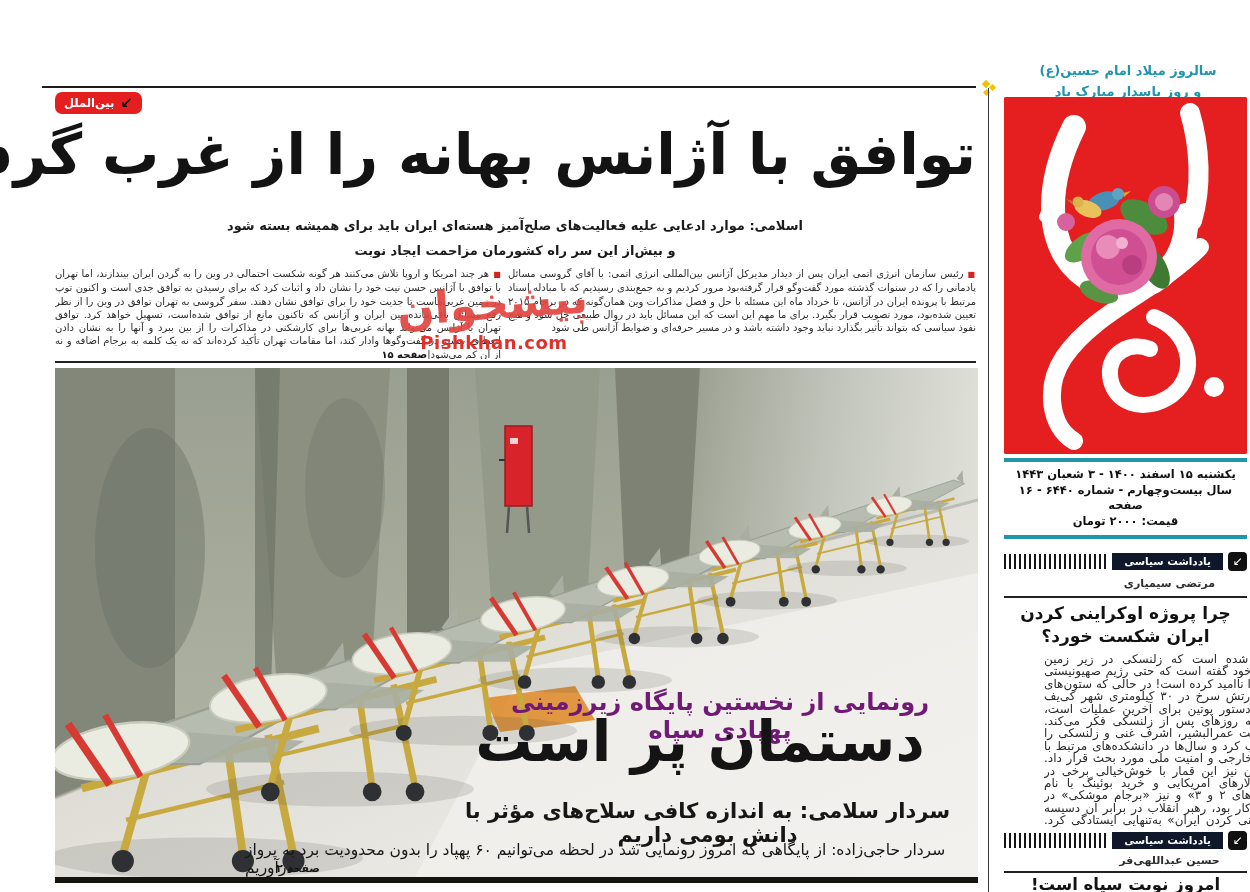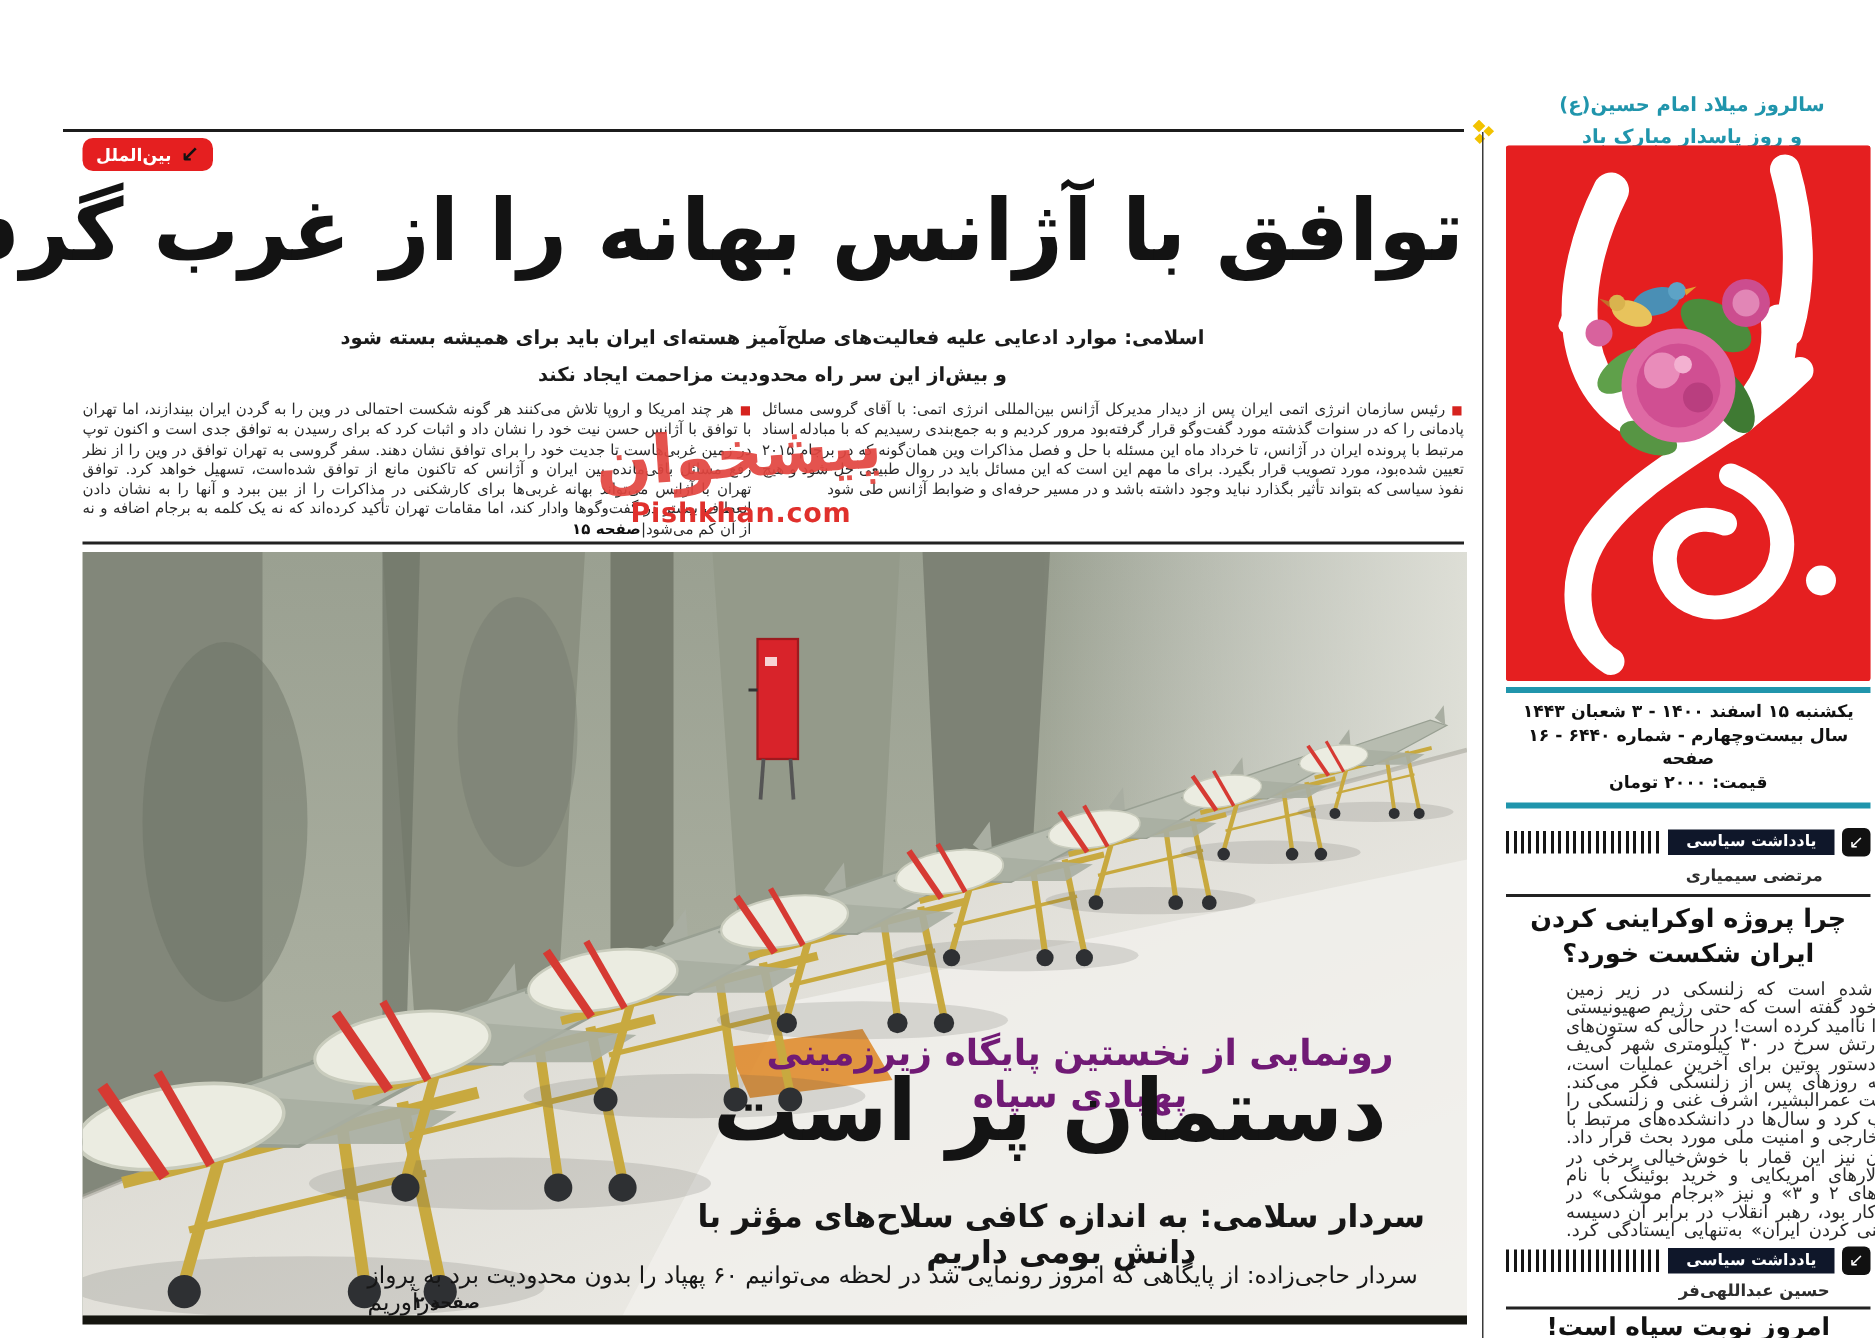--- a/index.html
+++ b/index.html
@@ -104,21 +104,21 @@
 
   <div class="abs section-label">
     <span class="arrow">↙</span>
     <span class="txt">بین‌الملل</span>
   </div>
 
   <div class="abs main-headline">توافق با آژانس بهانه را از غرب گرفت</div>
 
   <div class="abs subhead">
     <div>اسلامی: موارد ادعایی علیه فعالیت‌های صلح‌آمیز هسته‌ای ایران باید برای همیشه بسته شود</div>
-    <div>و بیش‌از این سر راه محدودیت مزاحمت ایجاد نکند</div>
+    <div>و بیش‌از این سر راه کشورمان مزاحمت ایجاد نوبت</div>
   </div>
 
   <div class="abs lead lead-a">
     <span class="bullet">■</span><span>رئیس سازمان انرژی اتمی ایران پس از دیدار مدیرکل آژانس بین‌المللی انرژی اتمی: با آقای گروسی مسائل پادمانی را که در سنوات گذشته مورد گفت‌وگو قرار گرفته‌بود مرور کردیم و به جمع‌بندی رسیدیم که با مبادله اسناد مرتبط با پرونده ایران در آژانس، تا خرداد ماه این مسئله با حل و فصل مذاکرات وین همان‌گونه که در برجام ۲۰۱۵ تعیین شده‌بود، مورد تصویب قرار بگیرد. برای ما مهم این است که این مسائل باید در روال طبیعی حل شود و هیچ نفوذ سیاسی که بتواند تأثیر بگذارد نباید وجود داشته باشد و در مسیر حرفه‌ای و ضوابط آژانس طی شود</span>
   </div>
 
   <div class="abs lead lead-b">
     <span class="bullet">■</span><span>هر چند امریکا و اروپا تلاش می‌کنند هر گونه شکست احتمالی در وین را به گردن ایران بیندازند، اما تهران با توافق با آژانس حسن نیت خود را نشان داد و اثبات کرد که برای رسیدن به توافق جدی است و اکنون توپ در زمین غربی‌هاست تا جدیت خود را برای توافق نشان دهند. سفر گروسی به تهران توافق در وین را از نظر رفع مسائل باقی‌مانده بین ایران و آژانس که تاکنون مانع از توافق شده‌است، تسهیل خواهد کرد. توافق تهران با آژانس می‌تواند بهانه غربی‌ها برای کارشکنی در مذاکرات را از بین ببرد و آنها را به نشان دادن انعطاف بیشتر در گفت‌وگوها وادار کند، اما مقامات تهران تأکید کرده‌اند که نه یک کلمه به برجام اضافه و نه از آن کم می‌شود|</span><span class="pageref-inline">صفحه ۱۵</span>
   </div>
 

